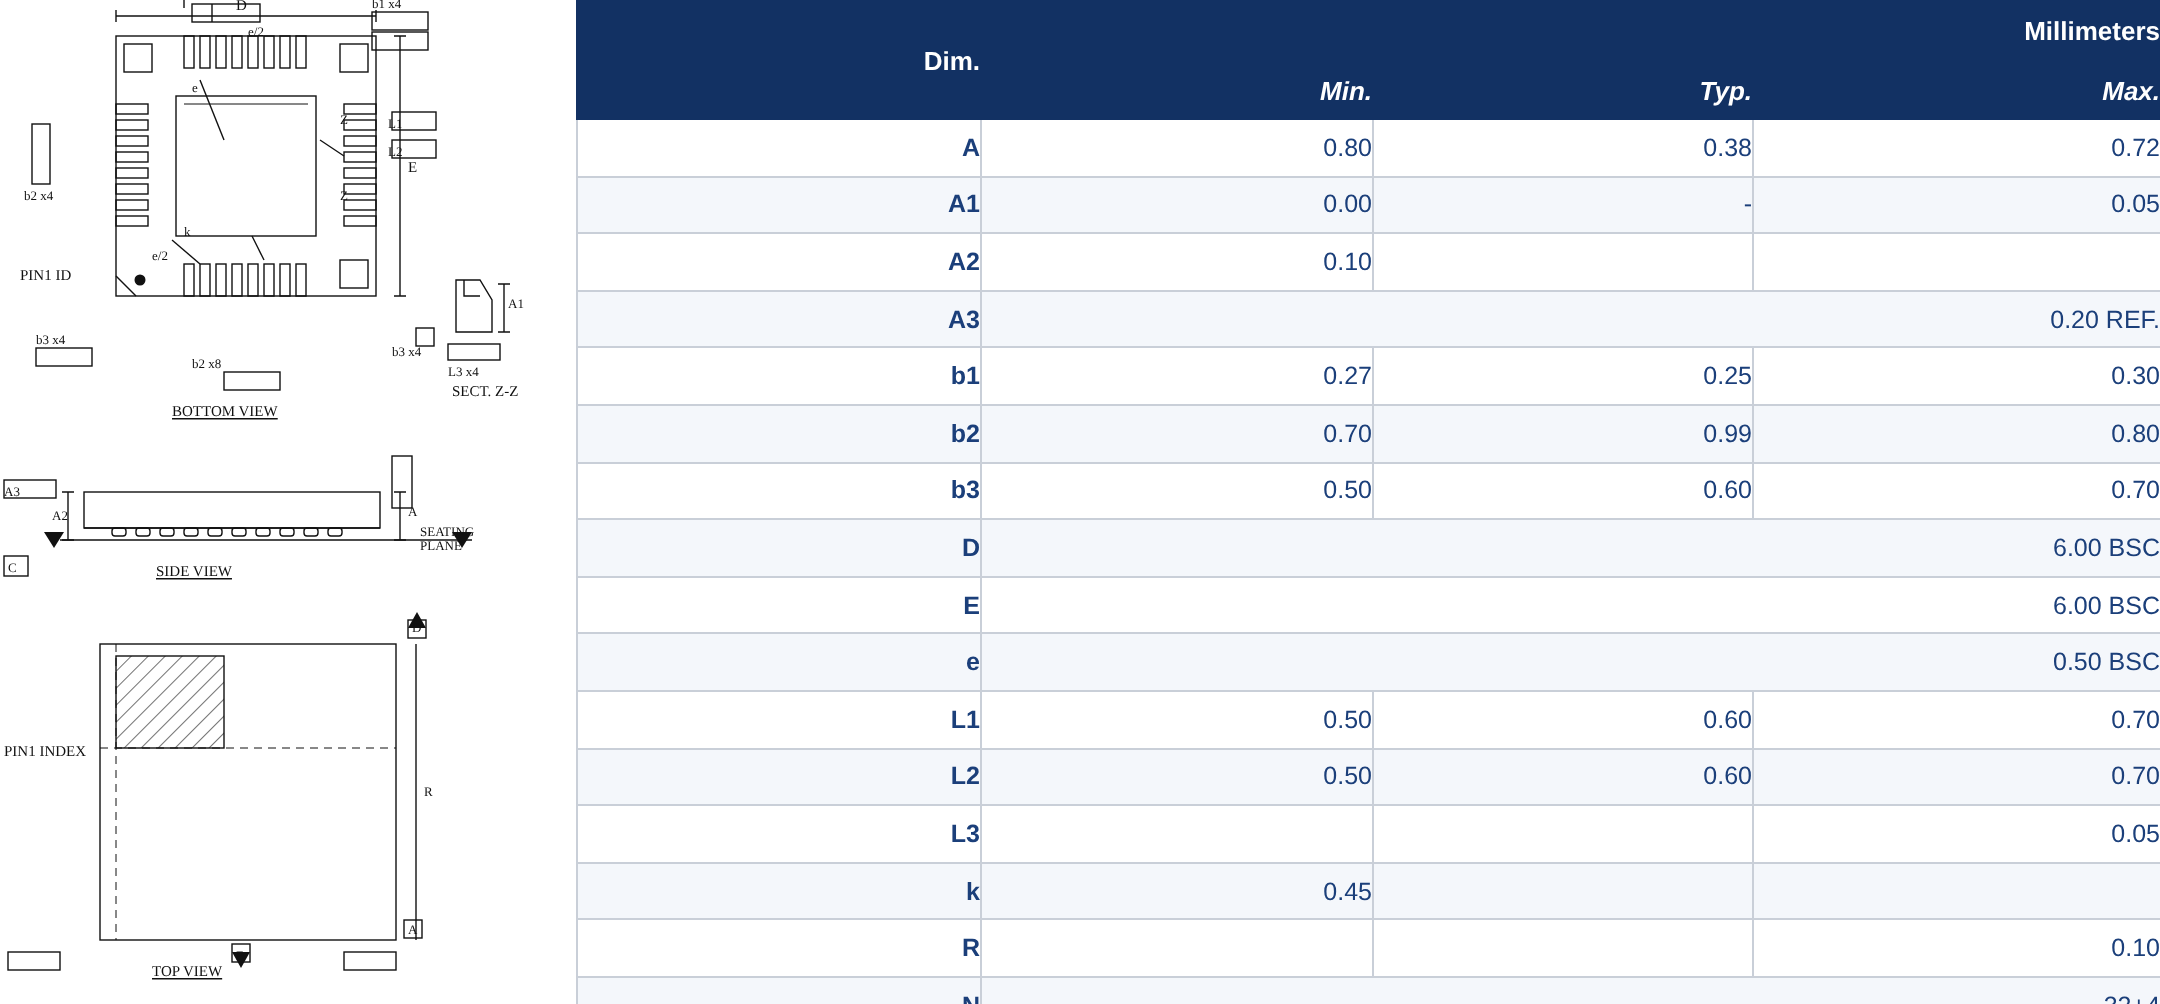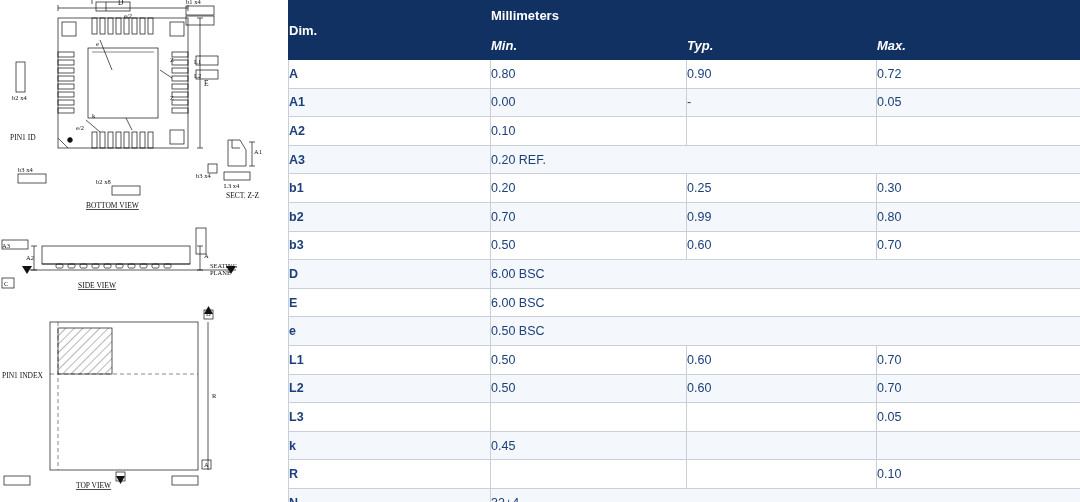--- a/index.html
+++ b/index.html
@@ -26,21 +26,21 @@
     width:792px;
     table-layout:fixed;
   }
   table.dims col.c0{width:202px;}
   table.dims col.c1{width:196px;}
   table.dims col.c2{width:190px;}
   table.dims col.c3{width:204px;}
 
   table.dims th, table.dims td{
     border:1px solid #c9cfd8;
-    text-align:left;
+    text-align:right;
     vertical-align:middle;
     font-size:12.5px;
     color:#1b3f7a;
     height:27.6px;
     padding:0;
   }
   table.dims thead th{
     background:#123163;
     color:#ffffff;
     font-weight:bold;
@@ -279,42 +279,42 @@
         <tr>
           <th class="sub">Min.</th>
           <th class="sub">Typ.</th>
           <th class="sub">Max.</th>
         </tr>
       </thead>
       <tbody>
           <tr>
             <td class="dim">A</td>
             <td class="val">0.80</td>
-            <td class="val">0.90</td>
+            <td class="val">0.38</td>
             <td class="val">0.72</td>
           </tr>
           <tr>
             <td class="dim">A1</td>
             <td class="val">0.00</td>
             <td class="val">-</td>
             <td class="val">0.05</td>
           </tr>
           <tr>
             <td class="dim">A2</td>
             <td class="val">0.10</td>
             <td class="val"></td>
             <td class="val"></td>
           </tr>
           <tr>
             <td class="dim">A3</td>
             <td class="span" colspan="3">0.20 REF.</td>
           </tr>
           <tr>
             <td class="dim">b1</td>
-            <td class="val">0.20</td>
+            <td class="val">0.27</td>
             <td class="val">0.25</td>
             <td class="val">0.30</td>
           </tr>
           <tr>
             <td class="dim">b2</td>
             <td class="val">0.70</td>
             <td class="val">0.99</td>
             <td class="val">0.80</td>
           </tr>
           <tr>

